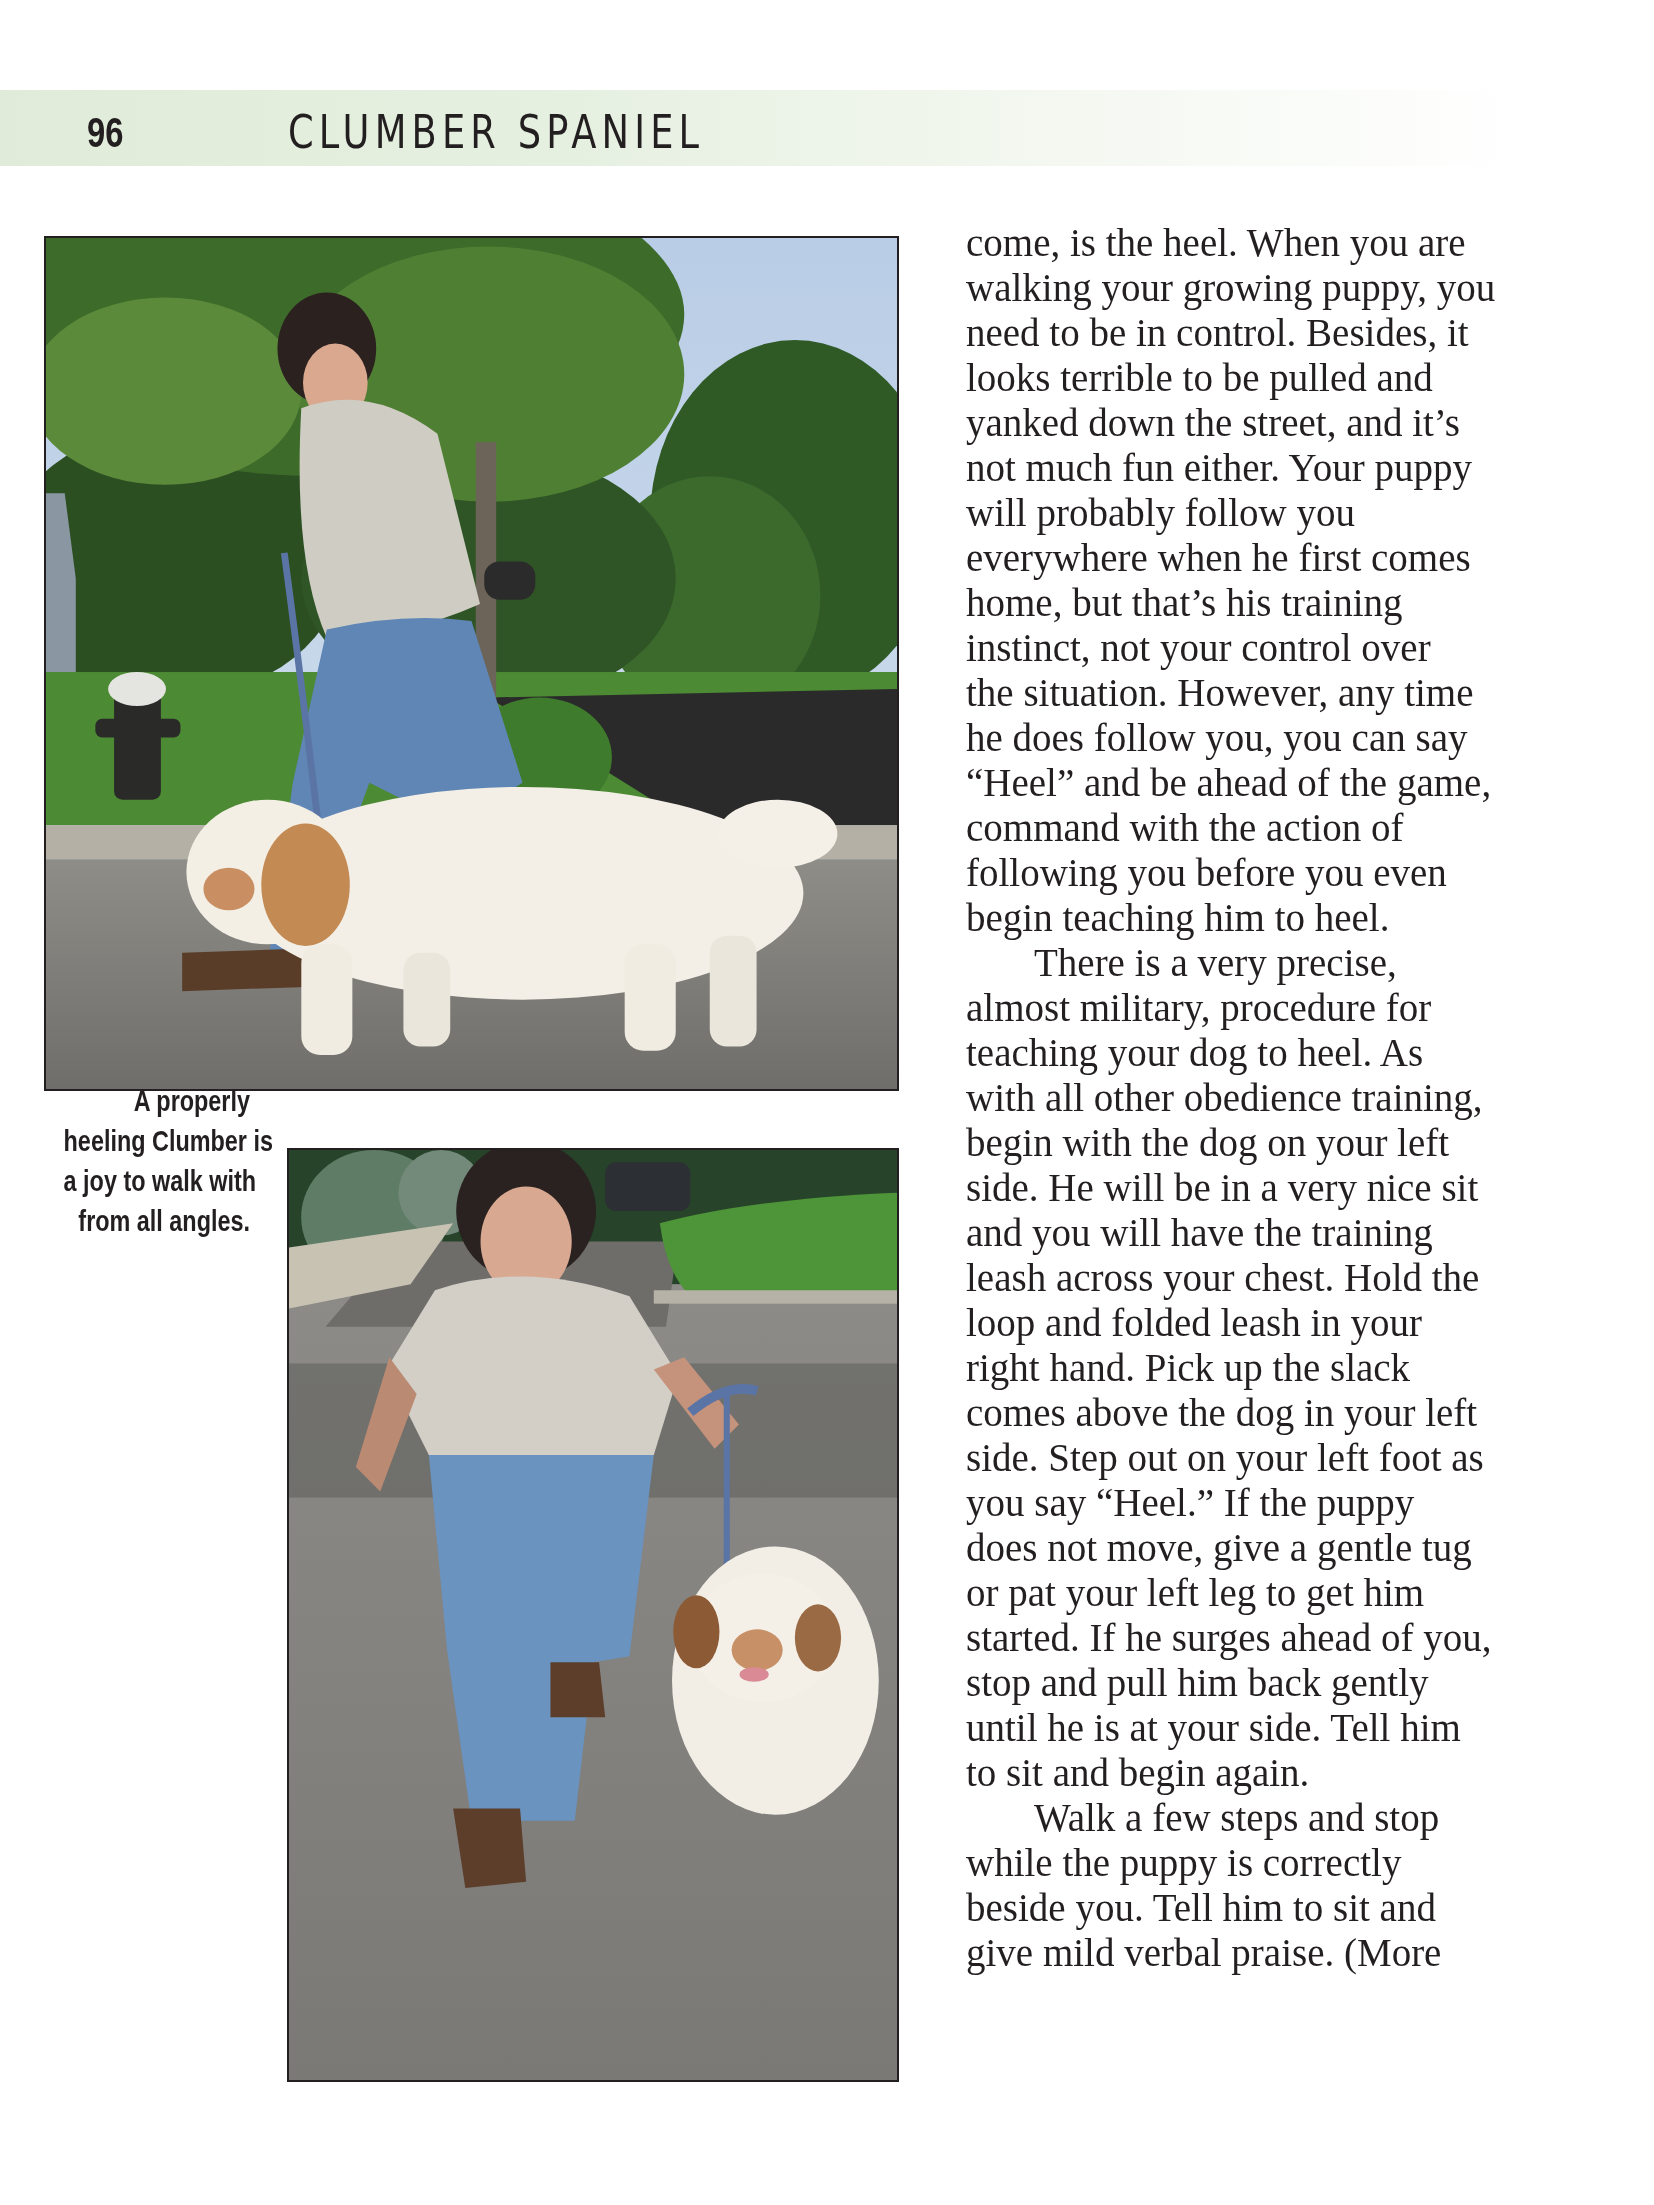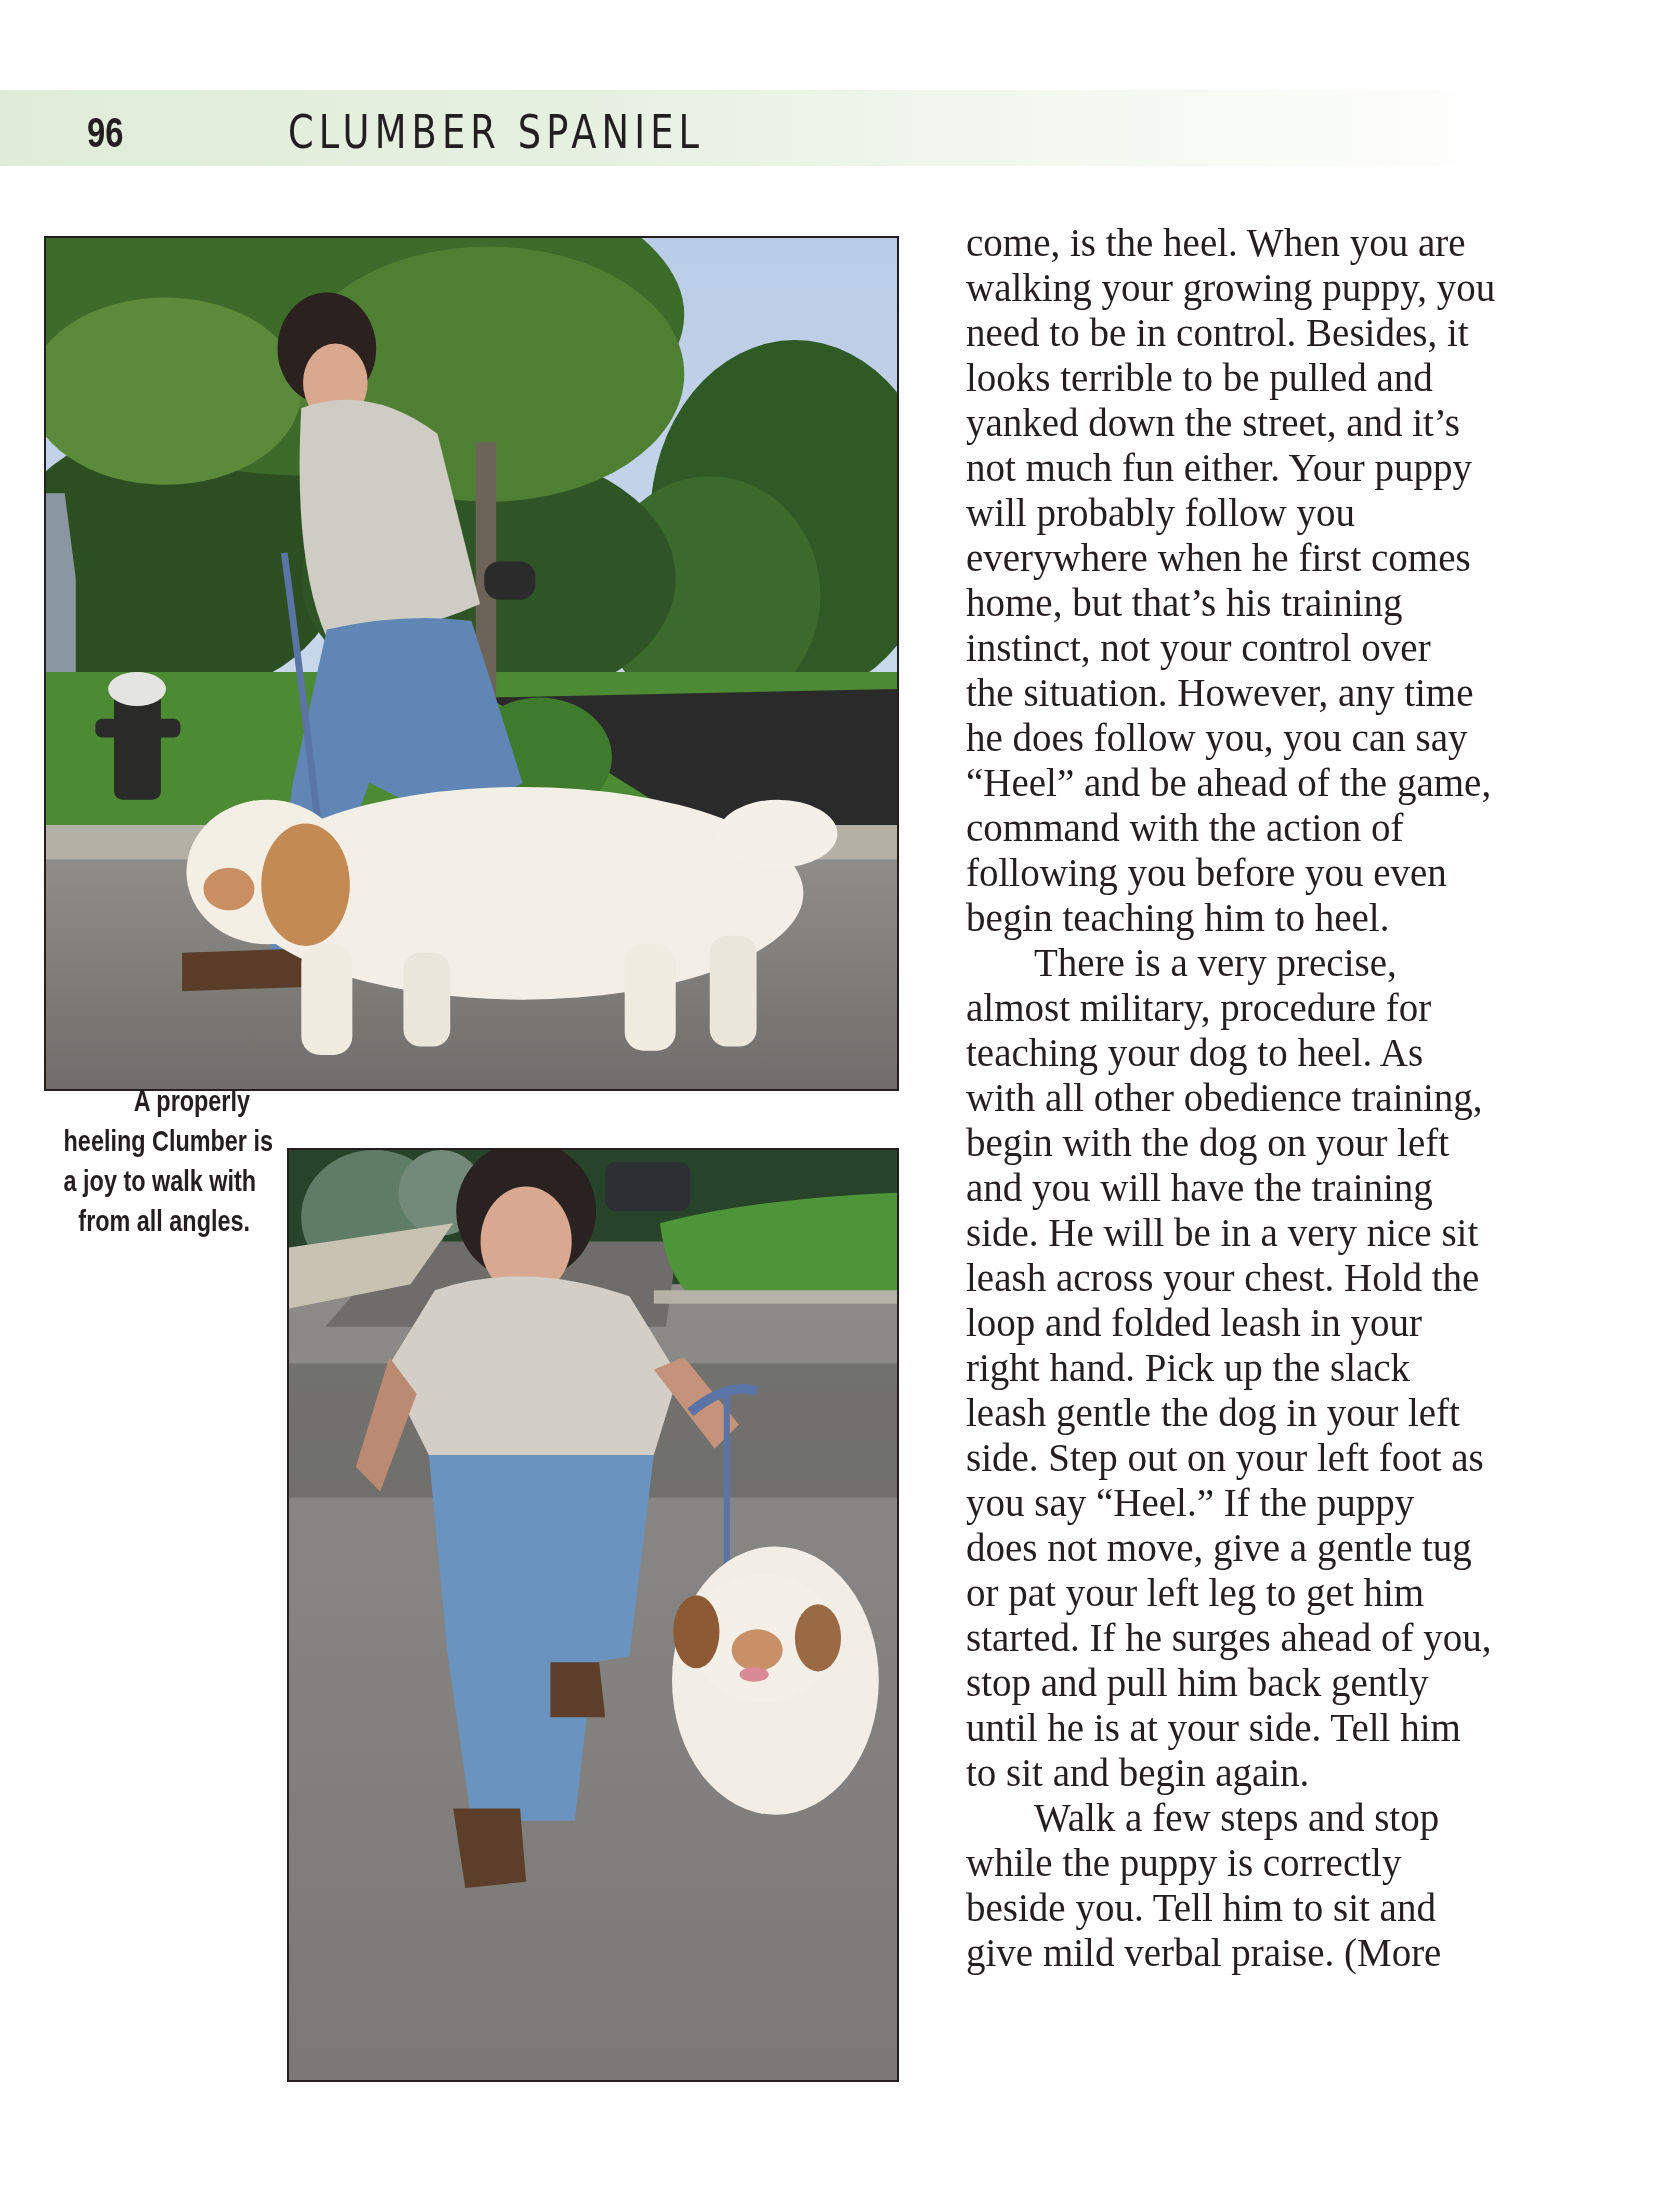--- a/index.html
+++ b/index.html
@@ -185,26 +185,26 @@
   <span class="line">he does follow you, you can say</span>
   <span class="line">“Heel” and be ahead of the game,</span>
   <span class="line">command with the action of</span>
   <span class="line">following you before you even</span>
   <span class="line">begin teaching him to heel.</span>
   <span class="line indent">There is a very precise,</span>
   <span class="line">almost military, procedure for</span>
   <span class="line">teaching your dog to heel. As</span>
   <span class="line">with all other obedience training,</span>
   <span class="line">begin with the dog on your left</span>
+  <span class="line">side. He will be in a very nice sit</span>
   <span class="line">and you will have the training</span>
-  <span class="line">side. He will be in a very nice sit</span>
   <span class="line">leash across your chest. Hold the</span>
   <span class="line">loop and folded leash in your</span>
   <span class="line">right hand. Pick up the slack</span>
-  <span class="line">leash gentle the dog in your left</span>
+  <span class="line">comes above the dog in your left</span>
   <span class="line">side. Step out on your left foot as</span>
   <span class="line">you say “Heel.” If the puppy</span>
   <span class="line">does not move, give a gentle tug</span>
   <span class="line">or pat your left leg to get him</span>
   <span class="line">started. If he surges ahead of you,</span>
   <span class="line">stop and pull him back gently</span>
   <span class="line">until he is at your side. Tell him</span>
   <span class="line">to sit and begin again.</span>
   <span class="line indent">Walk a few steps and stop</span>
   <span class="line">while the puppy is correctly</span>

